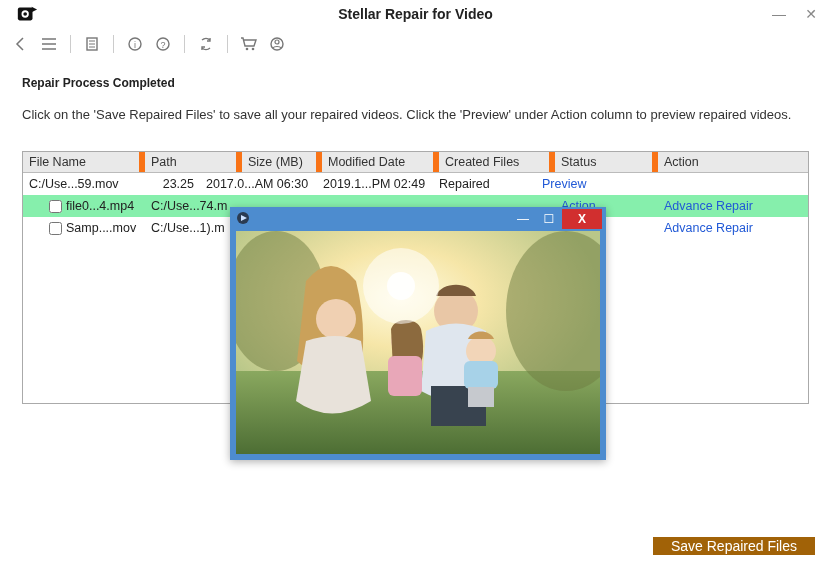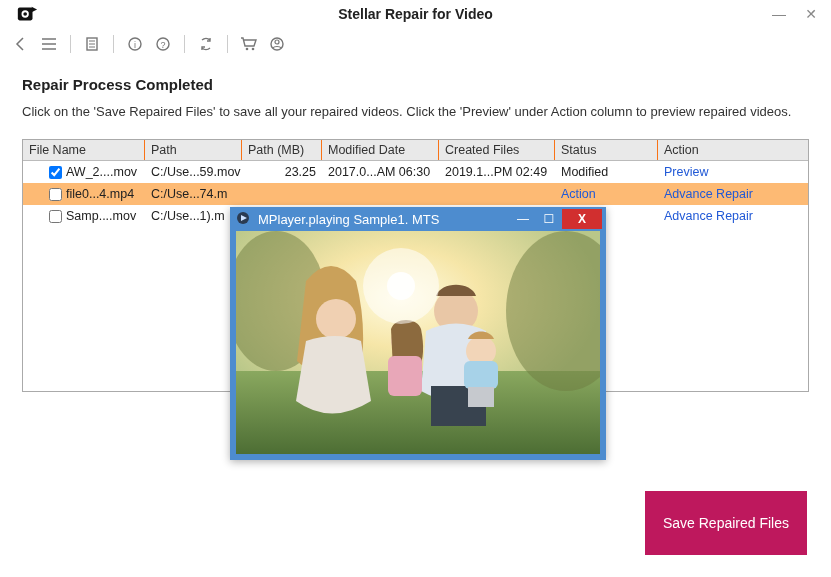--- a/index.html
+++ b/index.html
@@ -7,42 +7,42 @@
   .window{width:831px;height:577px;position:relative}
   .titlebar{height:28px;display:flex;align-items:center;position:relative;padding-left:16px}
   .titlebar .logo{width:22px;height:22px;display:flex;align-items:center;justify-content:center}
   .titlebar .title{position:absolute;left:0;right:0;text-align:center;font-size:14px;font-weight:600;color:#222}
   .titlebar .controls{margin-left:auto;display:flex;gap:12px;padding-right:10px}
   .titlebar .controls span{width:20px;text-align:center;color:#888;font-size:14px}
   .toolbar{height:32px;display:flex;align-items:center;padding-left:10px;gap:6px;color:#777}
   .toolbar .ico{width:22px;height:22px;display:flex;align-items:center;justify-content:center}
   .toolbar .sep{width:1px;height:18px;background:#ccc;margin:0 4px}
   .content{padding:16px 22px 0 22px}
-  .h1{font-size:15px;font-weight:600;margin-bottom:10px}
-  .desc{font-size:13px;color:#333;margin-bottom:18px;line-height:1.4}
+  .h1{font-size:12px;font-weight:600;margin-bottom:16px}
+  .desc{font-size:13px;color:#333;margin-bottom:27px;line-height:1.4}
   .selectall{display:flex;align-items:center;gap:6px;font-size:13px;margin-bottom:2px}
   .selectall input{width:13px;height:13px}
   .grid{border:1px solid #aaa;width:100%;font-size:12.5px}
   .grid-head{background:#e9e9e9;display:flex;border-bottom:1px solid #bbb}
-  .grid-head>div{padding:3px 6px;border-right:1px solid #f97316;color:#333;font-size:12.5px}
+  .grid-head>div{padding:3px 6px;border-right:6px solid #f97316;color:#333;font-size:12.5px}
   .grid-body{height:230px;background:#fff}
   .row{display:flex;padding:2px 0}
-  .row.sel{background:#fdba74}
+  .row.sel{background:#86efac}
   .row>div{padding:2px 6px;color:#222}
   .c-file{width:122px;display:flex;align-items:center;gap:4px}
   .c-file input{width:13px;height:13px;margin-left:20px}
   .c-path{width:97px}
   .c-size{width:80px;text-align:right}
   .c-mod{width:117px}
   .c-crt{width:116px}
   .c-stat{width:103px}
   .c-act{width:144px}
   .link{color:#2159d6;cursor:pointer}
   .action{color:#2159d6}
-  .save-btn{position:absolute;right:24px;bottom:22px;background:#be185d;color:#fff;border:none;padding:24px 18px;font-size:14px;cursor:pointer}
+  .save-btn{position:absolute;right:16px;bottom:22px;background:#a16207;color:#fff;border:none;padding:1px 18px;font-size:14px;cursor:pointer}
   
   .player{position:absolute;left:230px;top:207px;width:376px;height:253px;background:#4d8ccf;box-shadow:0 2px 8px rgba(0,0,0,.3)}
   .player-bar{height:24px;display:flex;align-items:center;background:#4d8ccf;padding-left:6px}
   .player-bar .pico{width:16px;height:16px;margin-right:6px}
   .player-bar .ptitle{color:#fff;font-size:13px;font-weight:500}
   .player-bar .pctrl{margin-left:auto;display:flex;align-items:center;height:24px}
   .player-bar .pmin,.player-bar .pmax{width:26px;height:24px;display:flex;align-items:center;justify-content:center;color:#fff;font-size:12px}
   .player-bar .pclose{width:40px;height:20px;margin-right:4px;background:#d12f2f;display:flex;align-items:center;justify-content:center;color:#fff;font-size:12px;font-weight:bold}
   .player-img{width:364px;height:223px;margin:0 6px 6px 6px;background:#87a97f;position:relative;overflow:hidden}
   svg{display:block}
@@ -123,37 +123,33 @@
       </div>
   </div>
 
   <div class="content">
     <div class="h1">Repair Process Completed</div>
     <div class="desc">Click on the 'Save Repaired Files' to save all your repaired videos. Click the 'Preview' under Action column to preview repaired videos.</div>
     <div class="grid">
       <div class="grid-head">
         <div class="c-file" style="padding-left:6px">File Name</div>
         <div class="c-path">Path</div>
-        <div class="c-size" style="text-align:left">Path (MB)</div>
+        <div class="c-size" style="text-align:left">Size (MB)</div>
         <div class="c-mod">Modified Date</div>
         <div class="c-crt">Created Files</div>
         <div class="c-stat">Status</div>
         <div class="c-act" style="border-right:none">Action</div>
       </div>
       <div class="grid-body">
         <div class="row">
-          <div class="c-file">
-              <input type="checkbox" checked="" style="">
-              <span>AW_2....mov</span>
-            </div>
           <div class="c-path">C:/Use...59.mov</div>
           <div class="c-size">23.25</div>
           <div class="c-mod">2017.0...AM 06:30</div>
           <div class="c-crt">2019.1...PM 02:49</div>
-          <div class="c-stat">Modified</div>
+          <div class="c-stat">Repaired</div>
           <div class="c-act"><span class="link">Preview</span></div>
         </div>
         <div class="row sel">
           <div class="c-file">
               <input type="checkbox" style="">
               <span>file0...4.mp4</span>
             </div>
           <div class="c-path">C:/Use...74.m</div>
           <div class="c-size"></div>
           <div class="c-mod"></div>
@@ -180,21 +176,20 @@
   <button class="save-btn">Save Repaired Files</button>
 
   <div class="player">
     <div class="player-bar">
       <div class="pico">
         <svg width="14" height="14" viewBox="0 0 14 14">
             <circle cx="7" cy="7" r="6" fill="#2b3b52"></circle>
             <polygon points="5,4 11,7 5,10" fill="#cfe2ff"></polygon>
           </svg>
       </div>
-      <div class="ptitle">MPlayer.playing Sample1. MTS</div>
       <div class="pctrl">
         <div class="pmin">—</div>
         <div class="pmax">☐</div>
         <div class="pclose">X</div>
       </div>
     </div>
     <div class="player-img">
       <svg width="364" height="223" viewBox="0 0 364 223" preserveAspectRatio="xMidYMid slice">
         <defs>
           <radialGradient id="sun" cx="45%" cy="30%" r="55%">

